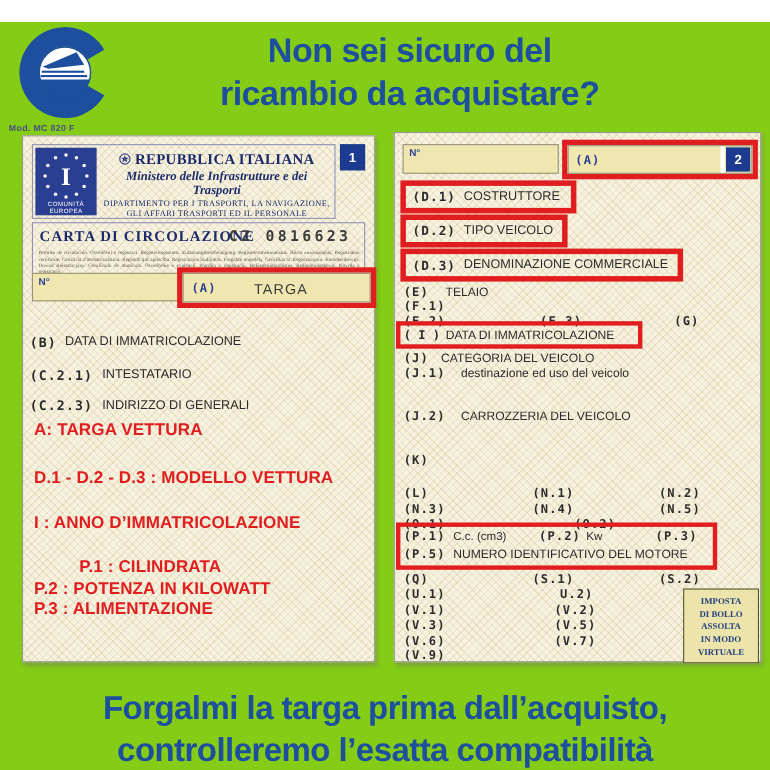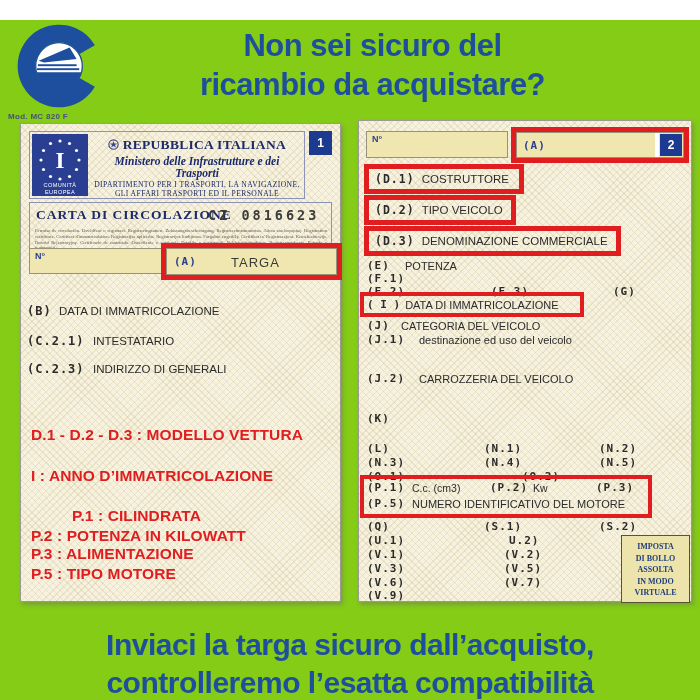--- a/index.html
+++ b/index.html
@@ -152,26 +152,26 @@
     </div>
     <div class="r1row" style="top:210px;">
       <span class="code" style="left:6px;">(C.2.1)</span>
       <span class="lbl" style="left:72px;">INTESTATARIO</span>
     </div>
     <div class="r1row" style="top:238px;">
       <span class="code" style="left:6px;">(C.2.3)</span>
       <span class="lbl" style="left:72px;">INDIRIZZO DI GENERALI</span>
     </div>
 
+    <div class="note" style="top:258px;">A: TARGA VETTURA</div>
     <div class="note" style="top:302px;">D.1 - D.2 - D.3 : MODELLO VETTURA</div>
     <div class="note" style="top:343px;">I : ANNO D’IMMATRICOLAZIONE</div>
     <div class="note" style="top:383px;padding-left:41px;">P.1 : CILINDRATA</div>
     <div class="note" style="top:403px;">P.2 : POTENZA IN KILOWATT</div>
     <div class="note" style="top:421px;">P.3 : ALIMENTAZIONE</div>
-    <div class="note" style="top:441px;">P.5 :  TIPO MOTORE</div>
   </div>
 
   <div id="panel2" class="panel">
 
     <div class="ybox" style="left:7px;top:10px;width:142px;height:27px;">
       <span class="nlabel">N°</span>
     </div>
 
     <div class="redbox" style="left:152px;top:6px;width:178px;height:36px;">
       <div class="ybox" style="left:0;top:0;width:168px;height:26px;">
@@ -195,21 +195,21 @@
     </div>
     <div class="redbox" style="left:5px;top:105px;width:257px;height:30px;">
       <div class="flexrow">
         <span class="code" style="font-size:11.5px">(D.3)</span>
         <span class="lbl" style="font-size:11.5px">DENOMINAZIONE COMMERCIALE</span>
       </div>
     </div>
 
     <div class="r2row" style="top:138px;">
       <span class="code" style="left:8px;">(E)</span>
-      <span class="lbl" style="left:46px;">POTENZA</span>
+      <span class="lbl" style="left:46px;">TELAIO</span>
     </div>
     <div class="r2row" style="top:151px;">
       <span class="code" style="left:8px;">(F.1)</span>
     </div>
     <div class="r2row" style="top:164px;">
       <span class="code" style="left:8px;">(F.2)</span>
       <span class="code" style="left:132px;">(F.3)</span>
       <span class="code" style="left:254px;">(G)</span>
     </div>
 
@@ -292,17 +292,17 @@
     <div class="imposta">
       <div>IMPOSTA</div>
       <div>DI BOLLO</div>
       <div>ASSOLTA</div>
       <div>IN MODO</div>
       <div>VIRTUALE</div>
     </div>
   </div>
 
   <div class="footline">
-    <div>Inviaci la targa sicuro dall’acquisto,</div>
+    <div>Forgalmi la targa prima dall’acquisto,</div>
     <div>controlleremo l’esatta compatibilità</div>
   </div>
 
 </div>
 
 </body></html>

